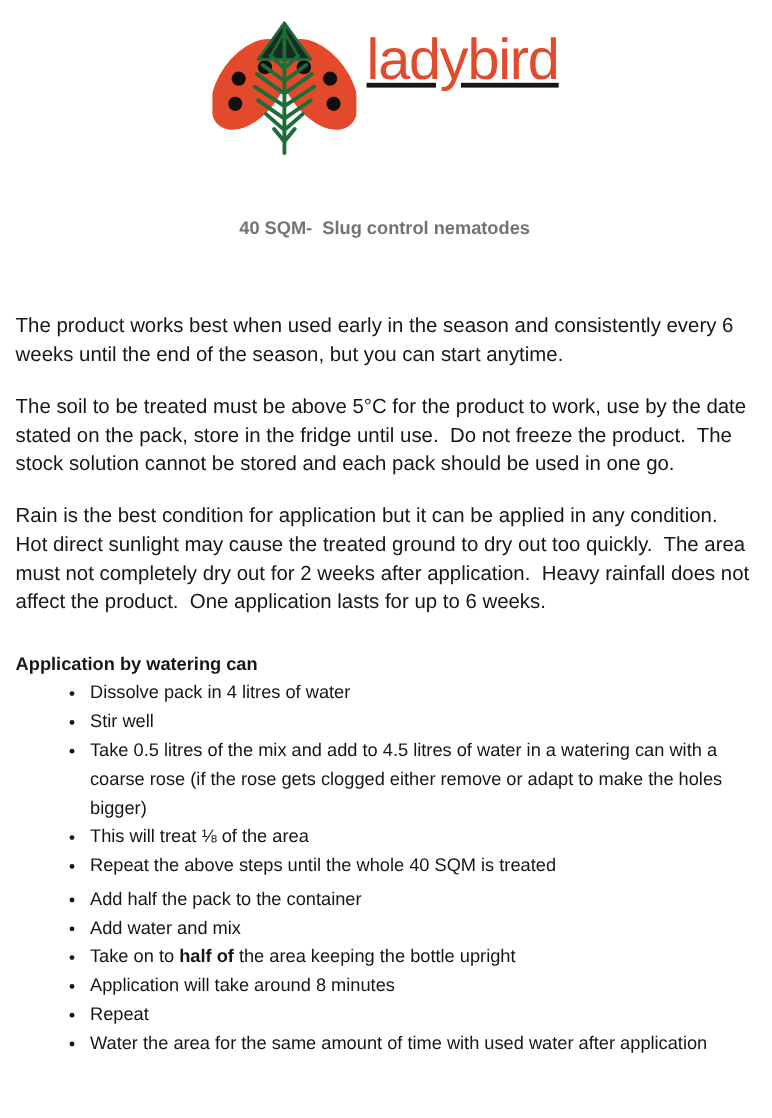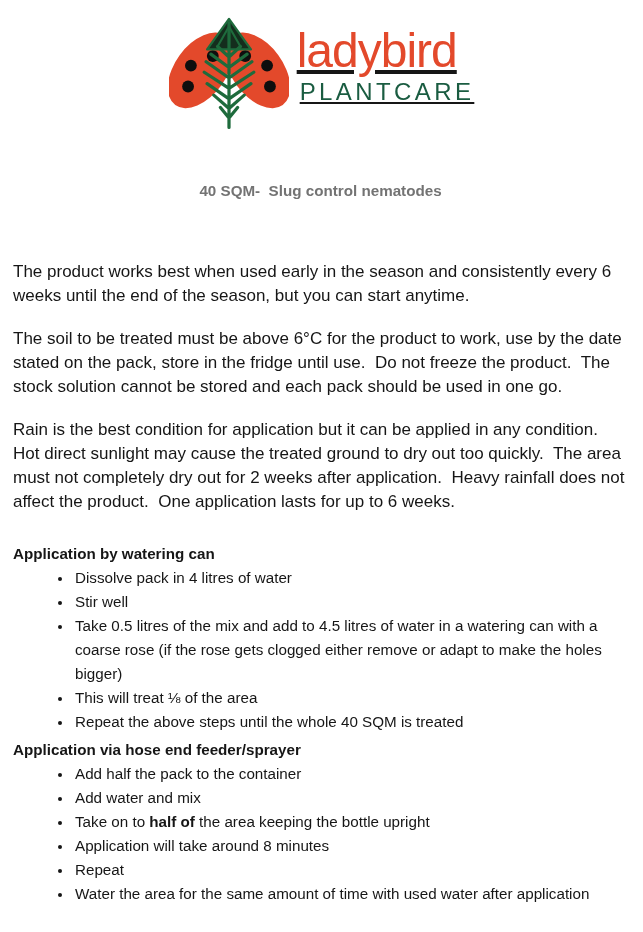--- a/index.html
+++ b/index.html
@@ -97,44 +97,42 @@
              M63,44 L51,33 M63,44 L75,33
              M63,55 L44,41 M63,55 L82,41
              M63,66 L39,49 M63,66 L87,49
              M63,77 L37,60 M63,77 L89,60
              M63,88 L40,72 M63,88 L86,72
              M63,98 L47,84 M63,98 L79,84
              M63,108 L54,97 M63,108 L72,97" stroke="#1e6b3c" stroke-width="3.4" fill="none" stroke-linecap="round"></path>
   </svg>
   <div class="wordmark">
     <div class="brand">ladybird</div>
-    <div class="subbrand">PLANTCARE</div>
   </div>
 </div>
 
 <div class="doc">
   <div class="title">40 SQM-  Slug control nematodes</div>
 
   <p class="p">The product works best when used early in the season and consistently every 6 weeks until the end of the season, but you can start anytime.</p>
-  <p class="p">The soil to be treated must be above 6°C for the product to work, use by the date stated on the pack, store in the fridge until use.  Do not freeze the product.  The stock solution cannot be stored and each pack should be used in one go.</p>
+  <p class="p">The soil to be treated must be above 5°C for the product to work, use by the date stated on the pack, store in the fridge until use.  Do not freeze the product.  The stock solution cannot be stored and each pack should be used in one go.</p>
   <p class="p">Rain is the best condition for application but it can be applied in any condition.  Hot direct sunlight may cause the treated ground to dry out too quickly.  The area must not completely dry out for 2 weeks after application.  Heavy rainfall does not affect the product.  One application lasts for up to 6 weeks.</p>
 
   <div class="section">
     <div class="section-heading">Application by watering can</div>
     <ul class="bullets">
       <li><span>Dissolve pack in 4 litres of water</span><span class="b"></span><span></span></li>
       <li><span>Stir well</span><span class="b"></span><span></span></li>
       <li><span>Take 0.5 litres of the mix and add to 4.5 litres of water in a watering can with a coarse rose (if the rose gets clogged either remove or adapt to make the holes bigger)</span><span class="b"></span><span></span></li>
       <li><span>This will treat ⅛ of the area</span><span class="b"></span><span></span></li>
       <li><span>Repeat the above steps until the whole 40 SQM is treated</span><span class="b"></span><span></span></li>
     </ul>
   </div>
 
   <div class="section">
-    <div class="section-heading">Application via hose end feeder/sprayer</div>
     <ul class="bullets">
       <li><span>Add half the pack to the container</span><span class="b"></span><span></span></li>
       <li><span>Add water and mix</span><span class="b"></span><span></span></li>
       <li><span>Take on to </span><span class="b">half of</span><span> the area keeping the bottle upright</span></li>
       <li><span>Application will take around 8 minutes</span><span class="b"></span><span></span></li>
       <li><span>Repeat</span><span class="b"></span><span></span></li>
       <li><span>Water the area for the same amount of time with used water after application</span><span class="b"></span><span></span></li>
     </ul>
   </div>
 </div>

